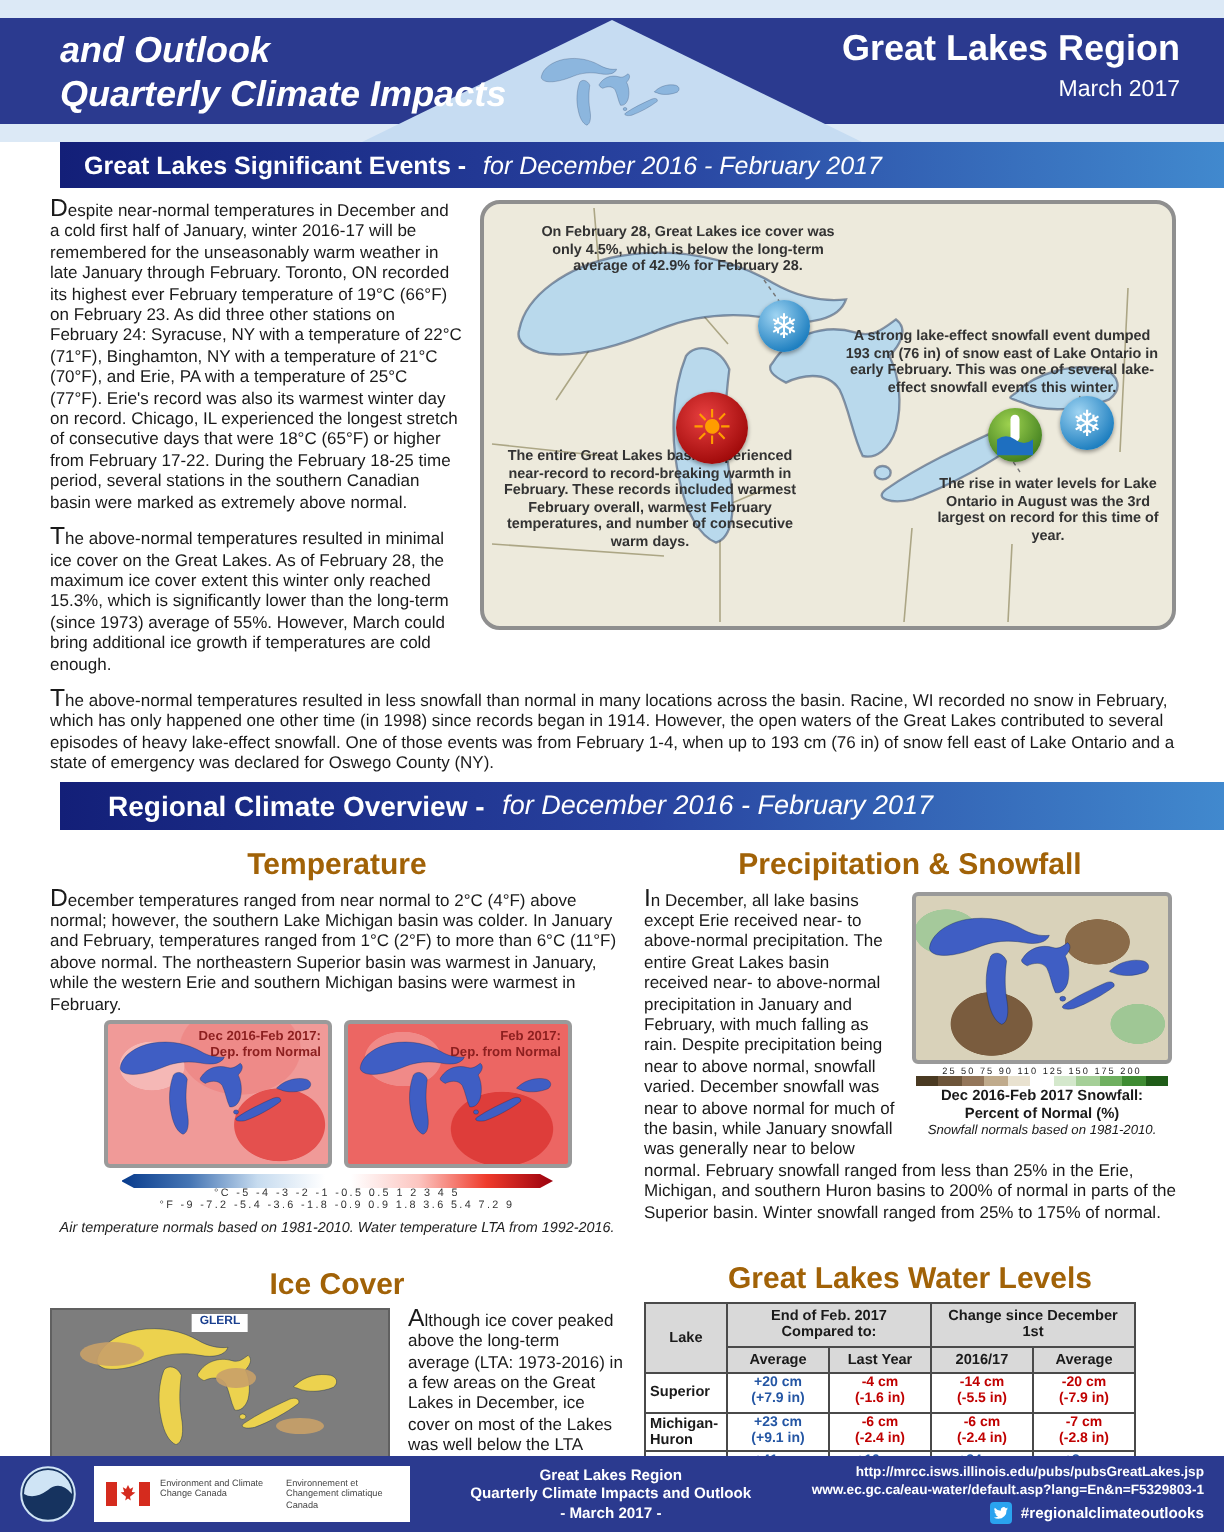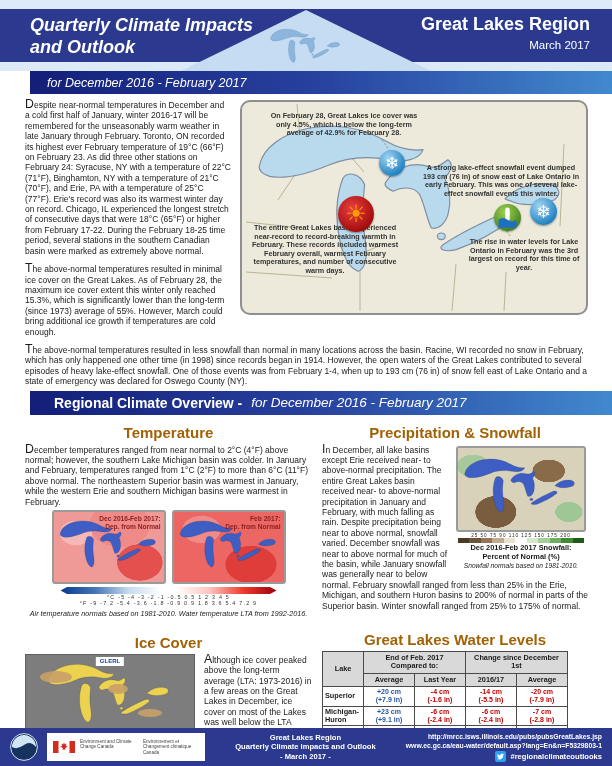--- a/index.html
+++ b/index.html
@@ -113,51 +113,52 @@
 <div class="page">
 
   <div class="top-strip"></div>
 
   <div class="masthead">
     <svg class="mast-tri" viewBox="0 0 250 62">
       <polygon points="125,1 0,62 250,62" fill="#c6dcf2"></polygon>
       <use href="#lakes" x="60" y="16" width="130" height="46" style="color:#8cb6de"></use>
     </svg>
     <div class="m-left">
+      <div>and Outlook</div>
       <div>Quarterly Climate Impacts</div>
-      <div>and Outlook</div>
     </div>
     <div class="m-right">
       <div class="m-region">Great Lakes Region</div>
       <div class="m-date">March 2017</div>
     </div>
   </div>
 
   <div class="light-band"></div>
 
   <div class="bar">
+    <span class="bt">Great Lakes Significant Events - </span>
     <span class="bp">for December 2016 - February 2017</span>
   </div>
 
   <div class="content">
 
     <div class="events-map">
       <svg class="lakes-svg" viewBox="0 0 344 211">
         <g stroke="#aca685" stroke-width="0.8" fill="none">
           <path d="M55,2 L60,62 L36,98 M96,40 L122,70 M118,209 L118,152 L142,142 M210,209 L214,162 M262,209 L264,170 M322,42 L318,124 M4,120 L60,126 M4,170 L90,176"></path>
         </g>
         <use href="#lakes" x="4" y="6" width="334" height="200" style="color:#b9d9ec"></use>
         <g stroke="#777" stroke-width="0.7" stroke-dasharray="2,2" fill="none">
           <path d="M140,38 L150,52 M112,118 L116,126 M268,134 L264,128 M298,96 L296,104"></path>
         </g>
       </svg>
       <div class="callout" style="left:22px;top:10px;width:160px;">On February 28, Great Lakes ice cover was only 4.5%, which is below the long-term average of 42.9% for February 28.</div>
       <div class="callout" style="left:180px;top:62px;width:158px;">A strong lake-effect snowfall event dumped 193 cm (76 in) of snow east of Lake Ontario in early February. This was one of several lake-effect snowfall events this winter.</div>
       <div class="callout" style="left:8px;top:122px;width:150px;">The entire Great Lakes basin experienced near-record to record-breaking warmth in February. These records included warmest February overall, warmest February temperatures, and number of consecutive warm days.</div>
-      <div class="callout" style="left:226px;top:136px;width:112px;">The rise in water levels for Lake Ontario in February was the 3rd largest on record for this time of year.</div>
+      <div class="callout" style="left:226px;top:136px;width:112px;">The rise in water levels for Lake Ontario in August was the 3rd largest on record for this time of year.</div>
       <div class="micon ic-snow" style="left:137px;top:48px;width:26px;height:26px;font-size:17px;">❄</div>
       <div class="micon ic-sun" style="left:96px;top:94px;width:36px;height:36px;font-size:24px;">☀</div>
       <div class="micon ic-water" style="left:252px;top:102px;width:27px;height:27px;">
         <svg width="27" height="27" viewBox="0 0 24 24">
           <rect x="10" y="3" width="4" height="12" rx="2" fill="#fff"></rect>
           <path d="M4,14 q4,-3 8,0 q4,3 8,0 l0,7 l-16,0 Z" fill="#1e6fc0"></path>
         </svg>
       </div>
       <div class="micon ic-snow" style="left:288px;top:96px;width:27px;height:27px;font-size:18px;">❄</div>
     </div>

